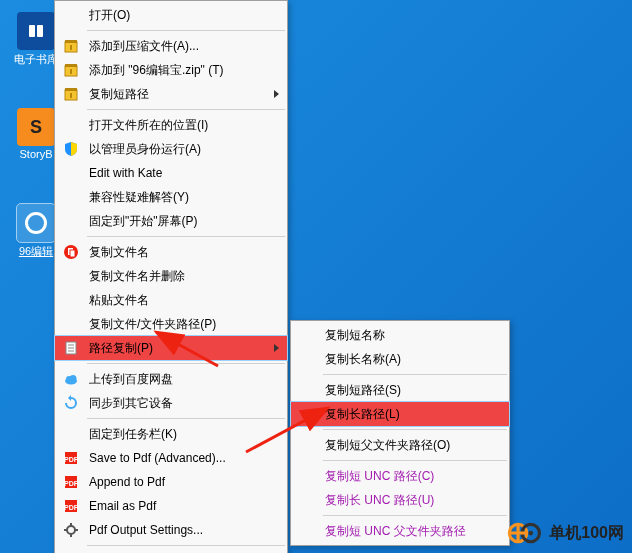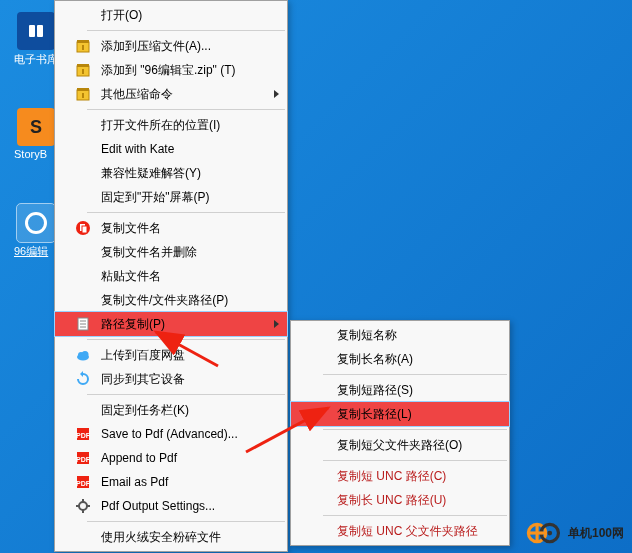--- a/index.html
+++ b/index.html
@@ -4,21 +4,21 @@
 <style>
   * { box-sizing: border-box; margin: 0; padding: 0; }
   body {
     width: 632px; height: 553px;
     background: linear-gradient(135deg, #1b8ce0 0%, #0d6ec7 100%);
     font-family: "Microsoft YaHei", "Segoe UI", sans-serif;
     font-size: 12px;
     overflow: hidden; position: relative;
   }
   .desktop-icon {
-    position: absolute; width: 44px; 
+    position: absolute; width: 44px; text-align: center;
     color: #fff; font-size: 11px;
   }
   .desktop-icon .ico {
     width: 38px; height: 38px; margin: 0 auto 2px;
     border-radius: 4px; display: flex; align-items: center; justify-content: center;
   }
   .ico-blue { background: #0e4d9e; }
   .ico-orange { background: #f68b1e; color:#222; font-weight:bold; font-size:18px; }
   .ico-green { background: #3bcf3b; position:relative; }
   .ico-green::after { content:""; width:16px;height:16px;border:3px solid #fff;border-radius:50%;position:absolute; }
@@ -26,44 +26,44 @@
 
   .menu {
     position: absolute;
     background: #f8f8f8;
     border: 1px solid #a0a0a0;
     box-shadow: 2px 2px 6px rgba(0,0,0,.25);
     padding: 2px 0;
   }
   .menu-item {
     display: flex; align-items: center;
-    height: 24px; padding: 0 28px 0 16px;
+    height: 24px; padding: 0 28px 0 4px;
     white-space: nowrap; position: relative; text-align: center;
   }
   .menu-item .icon-slot {
     width: 24px; height: 20px; display:flex; align-items:center; justify-content:center;
     margin-right: 6px;
   }
   .menu-item.hi { background: #ef4444; outline: 1px solid #99d1ff; }
-  .menu-item.disabled { color: #b91c1c; }
+  .menu-item.disabled { color: #a21caf; }
   .menu-sep { height: 1px; background: #d0d0d0; margin: 3px 2px 3px 32px; }
   .submenu-arrow {
     position: absolute; right: 8px; top: 50%; transform: translateY(-50%);
     width: 0; height: 0; border-top: 4px solid transparent;
     border-bottom: 4px solid transparent; border-left: 5px solid #333;
   }
   .ic { width:16px; height:16px; }
 
   .arrow {
     position: absolute; pointer-events: none;
   }
   .logo {
     position: absolute; right: 8px; bottom: 6px;
     display: flex; align-items: center; gap: 4px;
-    color: #333; font-size: 12px; font-weight: 600;
+    color: #333; font-size: 16px; font-weight: 600;
   }
   .logo svg { width: 38px; height: 28px; }
   .logo span.t { color:#222; }
 </style>
 </head>
 <body>
 
 <div class="desktop-icon" style="left:14px; top:12px;">
   <div class="ico ico-blue">
     <svg class="ic" viewBox="0 0 16 16">
@@ -109,27 +109,36 @@
       <span>添加到 "96编辑宝.zip" (T)</span>
     </div>
     <div class="menu-item">
       <span class="icon-slot">
         <svg width="16" height="16" viewBox="0 0 16 16">
           <rect x="2" y="4" width="12" height="10" fill="#f4c430" stroke="#b8860b"></rect>
           <rect x="2" y="2" width="12" height="3" fill="#b8860b"></rect>
           <rect x="7" y="7" width="2" height="5" fill="#b8860b"></rect>
         </svg>
       </span>
-      <span>其他压缩命令</span>
+      <span>复制短路径</span>
       <span class="submenu-arrow"></span>
     </div>
     <div class="menu-sep"></div>
     <div class="menu-item">
       <span class="icon-slot"></span>
       <span>打开文件所在的位置(I)</span>
+    </div>
+    <div class="menu-item">
+      <span class="icon-slot">
+        <svg width="16" height="16" viewBox="0 0 16 16">
+          <path d="M8 1 L14 3 V8 C14 12 11 14 8 15 C5 14 2 12 2 8 V3 Z" fill="#1e90ff"></path>
+          <path d="M8 1 L14 3 V8 C14 12 11 14 8 15 V1 Z" fill="#ffd700"></path>
+        </svg>
+      </span>
+      <span>以管理员身份运行(A)</span>
     </div>
     <div class="menu-item">
       <span class="icon-slot"></span>
       <span>Edit with Kate</span>
     </div>
     <div class="menu-item">
       <span class="icon-slot"></span>
       <span>兼容性疑难解答(Y)</span>
     </div>
     <div class="menu-item">

